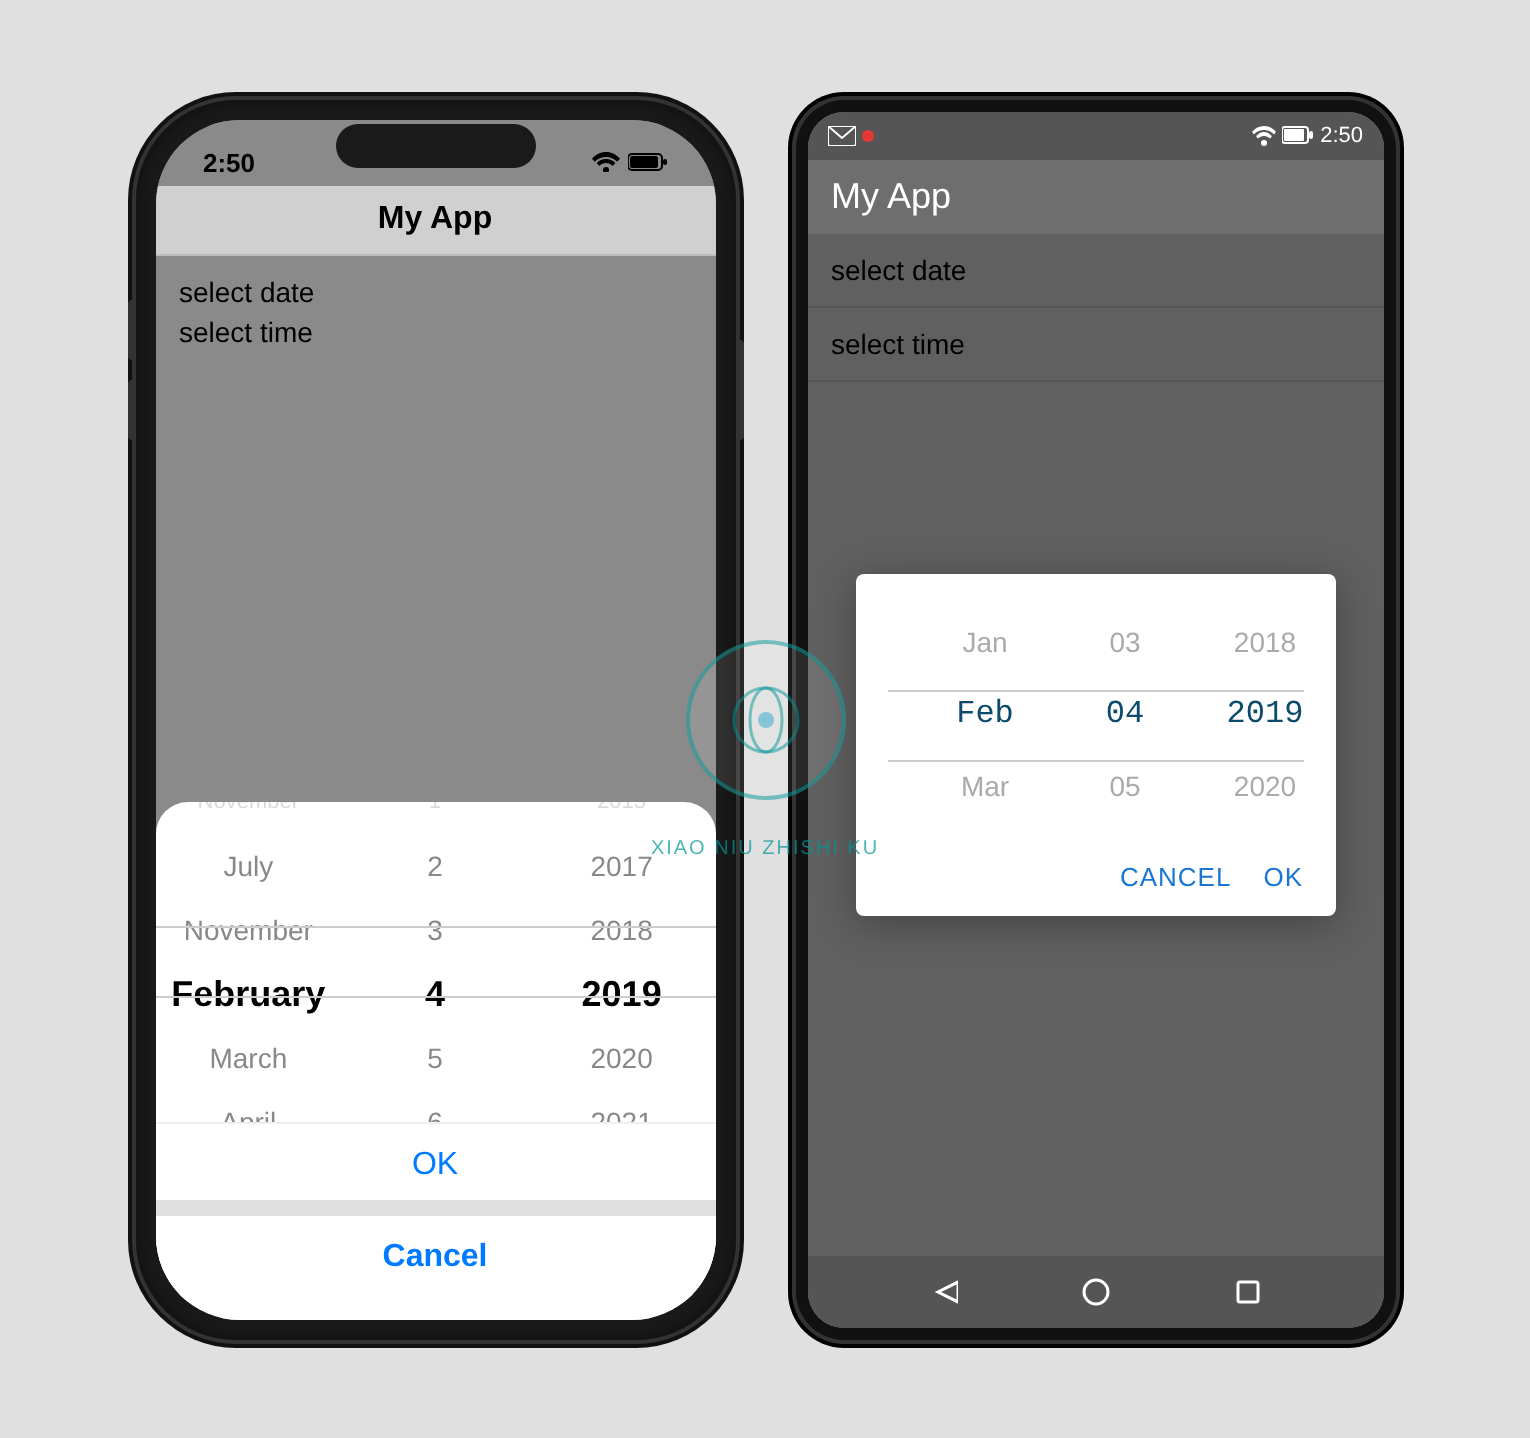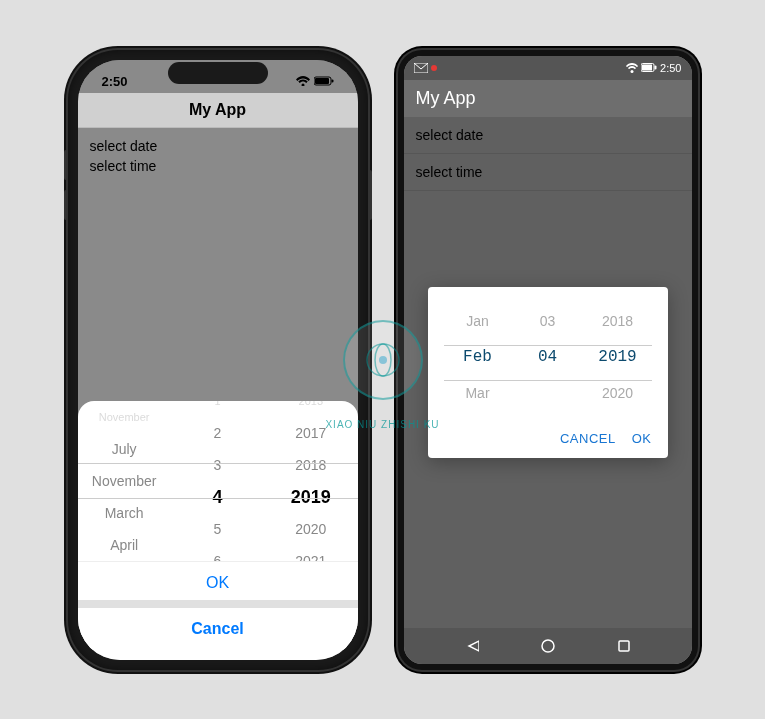--- a/index.html
+++ b/index.html
@@ -285,21 +285,21 @@
     }
     .android-dialog {
       background: white;
       border-radius: 4px;
       width: 240px;
       padding: 16px 0 8px;
       box-shadow: 0 4px 20px rgba(0,0,0,0.3);
     }
     .android-picker-columns {
       display: flex;
-      justify-content: center;
+      justify-content: flex-end;
       height: 120px;
       overflow: hidden;
       position: relative;
     }
     .android-picker-highlight {
       position: absolute;
       top: 50%;
       left: 16px;
       right: 16px;
       height: 36px;
@@ -412,20 +412,21 @@
 
     <div class="ios-picker-overlay">
       <div class="ios-picker-body">
         <div class="ios-picker-highlight"></div>
         <div class="ios-picker-columns">
 
           <div class="ios-picker-column">
             <div class="ios-picker-item blurred">November</div>
             <div class="ios-picker-item">July</div>
             <div class="ios-picker-item">November</div>
+            <div class="ios-picker-item selected">February</div>
             <div class="ios-picker-item">March</div>
             <div class="ios-picker-item">April</div>
           </div>
 
           <div class="ios-picker-column">
             <div class="ios-picker-item blurred">1</div>
             <div class="ios-picker-item">2</div>
             <div class="ios-picker-item">3</div>
             <div class="ios-picker-item selected">4</div>
             <div class="ios-picker-item">5</div>
@@ -507,20 +508,21 @@
 
             <div class="android-picker-column">
               <div class="android-picker-item">Jan</div>
               <div class="android-picker-item selected">Feb</div>
               <div class="android-picker-item">Mar</div>
             </div>
 
             <div class="android-picker-column">
               <div class="android-picker-item">03</div>
               <div class="android-picker-item selected">04</div>
+              <div class="android-picker-item">05</div>
             </div>
 
             <div class="android-picker-column">
               <div class="android-picker-item">2018</div>
               <div class="android-picker-item selected">2019</div>
               <div class="android-picker-item">2020</div>
             </div>
           </div>
           <div class="android-dialog-buttons">
             <button class="android-dialog-btn">CANCEL</button>

